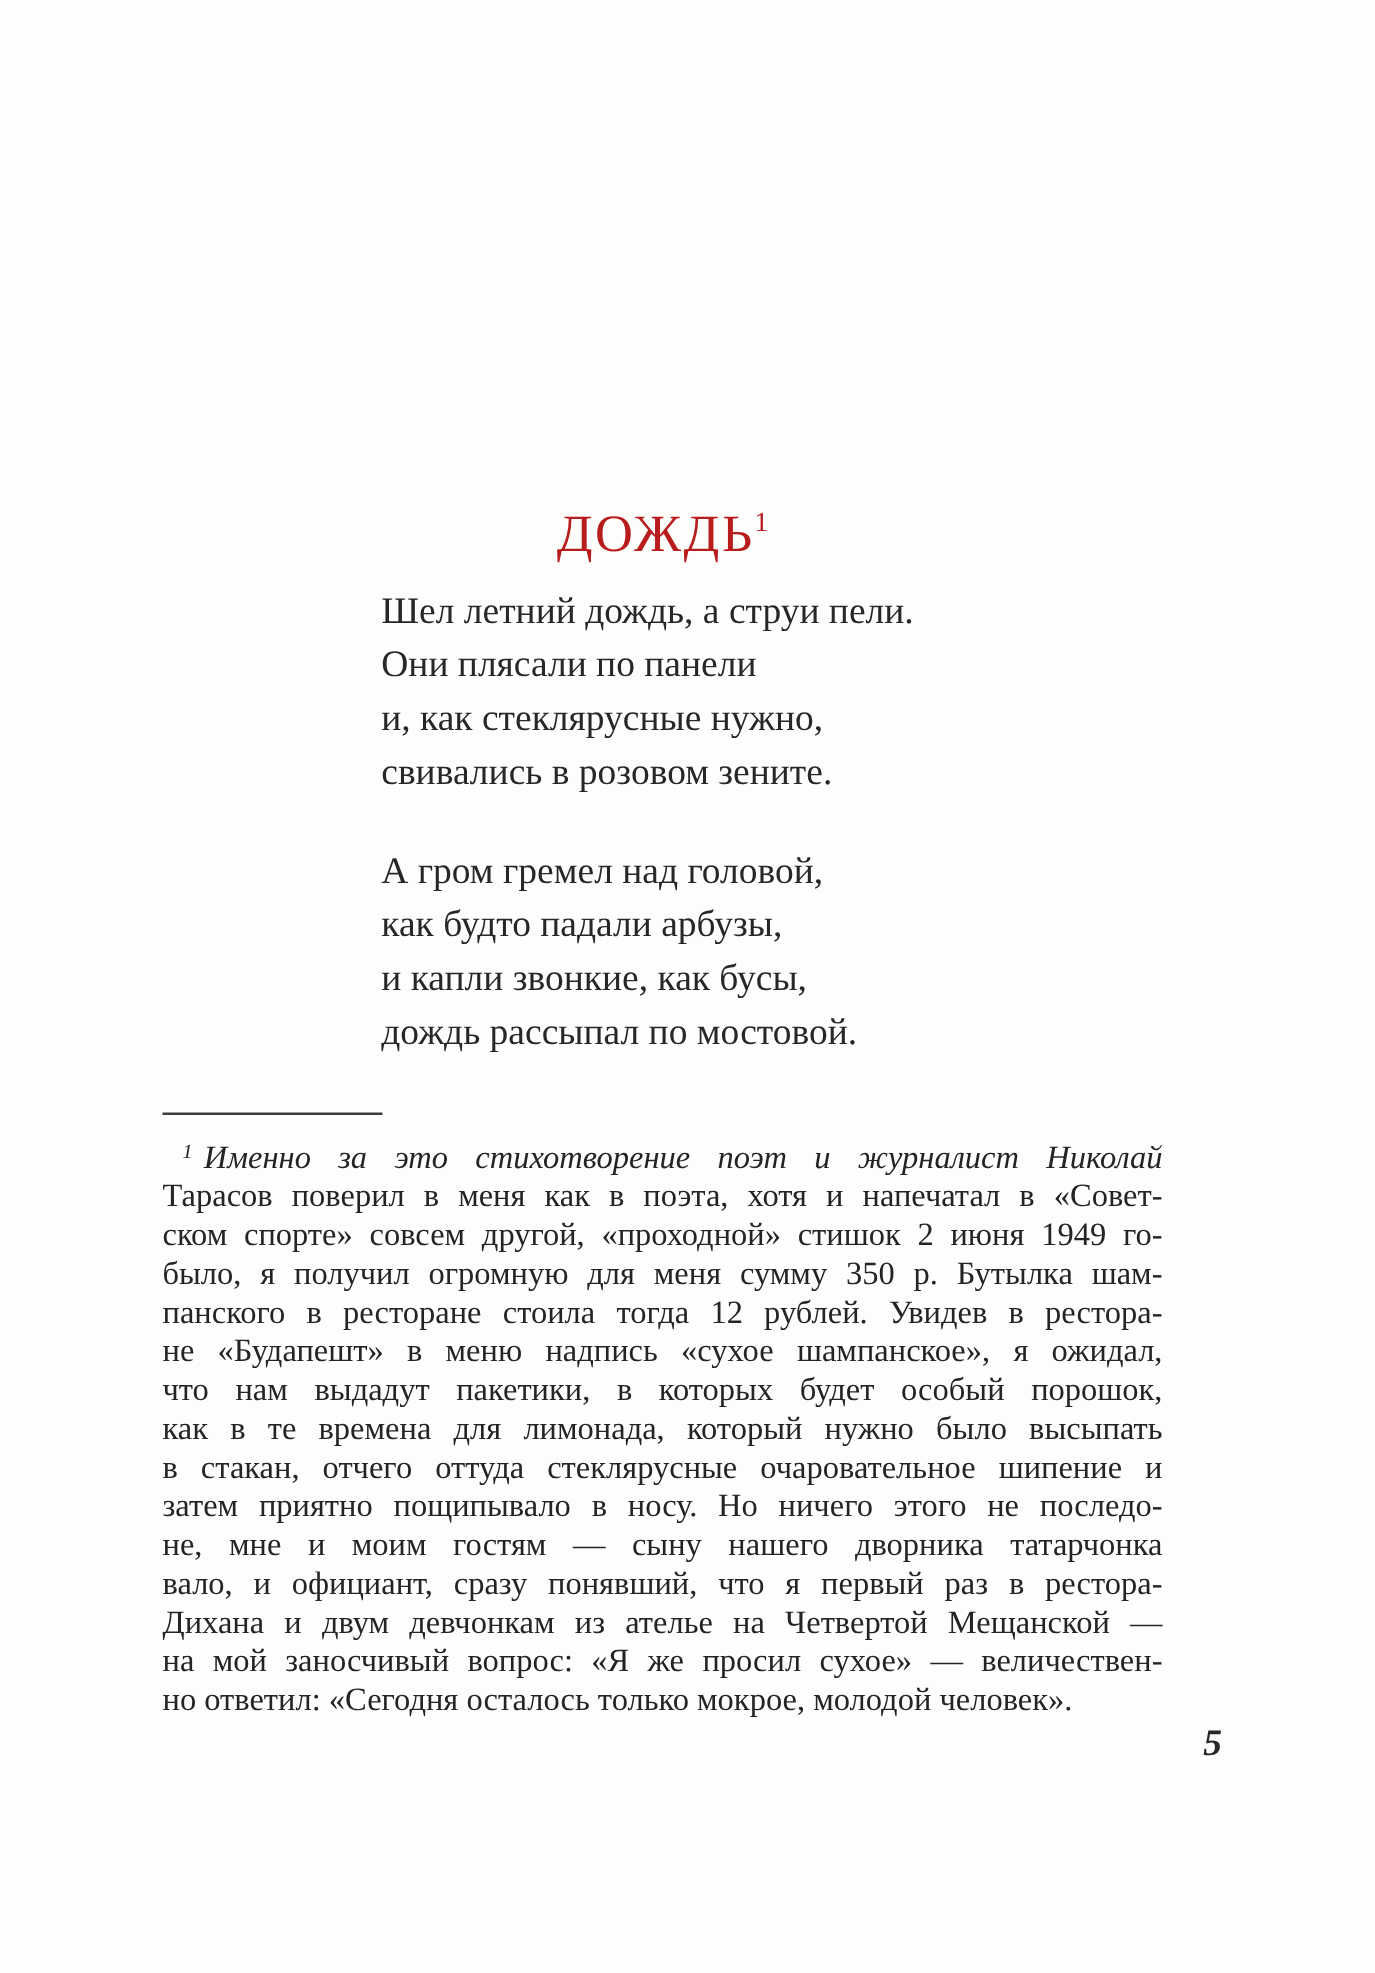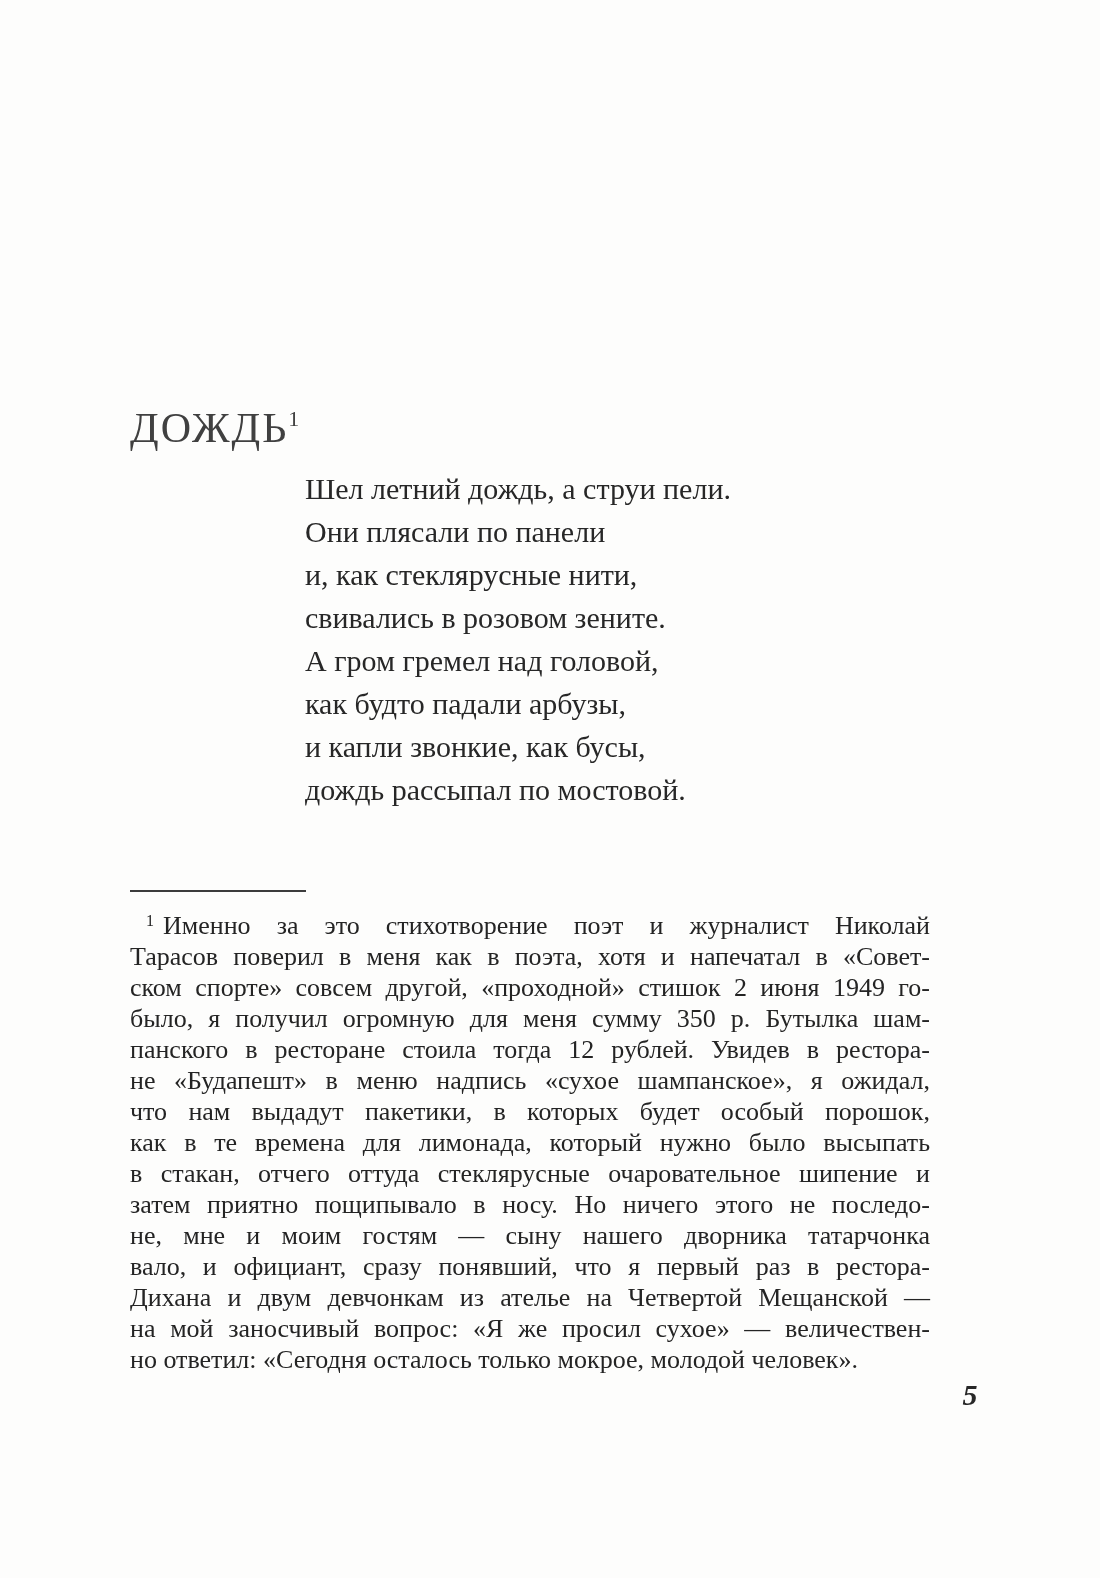--- a/index.html
+++ b/index.html
@@ -14,43 +14,43 @@
     height: 1578px;
     background: #fdfdfc;
     overflow: hidden;
     color: #242424;
   }
   .poem-title {
     position: absolute;
     left: 130px;
     top: 404px;
     width: 800px;
-    text-align: left;
+    text-align: center;
     font-size: 42px;
     font-weight: normal;
     letter-spacing: 2px;
-    color: #404040;
+    color: #b91c1c;
     line-height: 48px;
   }
   .poem-title sup {
     font-size: 22px;
     letter-spacing: 0;
     vertical-align: 16px;
     line-height: 0;
   }
   .poem {
     position: absolute;
     left: 305px;
     top: 467px;
     font-size: 30px;
     line-height: 43px;
     color: #272727;
   }
   .stanza { display: block; }
-  .stanza + .stanza { }
+  .stanza + .stanza { margin-top: 36px; }
   .poem-line { white-space: nowrap; }
   .footnote-separator {
     position: absolute;
     left: 130px;
     top: 890px;
     width: 176px;
     height: 2px;
     background: #3c3c3c;
   }
   .footnote {
@@ -61,21 +61,21 @@
     font-size: 26px;
     line-height: 31px;
     color: #242424;
   }
   .fline {
     text-align: justify;
     text-align-last: justify;
     height: 31px;
     overflow: visible;
   }
-  .fline.first { padding-left: 16px; }
+  .fline.first { padding-left: 16px; font-style: italic; }
   .fline.last { text-align-last: auto; }
   .fline sup {
     font-size: 16px;
     vertical-align: 8px;
     line-height: 0;
     margin-right: 9px;
   }
   .page-number {
     position: absolute;
     left: 948px;
@@ -92,21 +92,21 @@
 <body>
 
 <div class="page">
 
   <h1 class="poem-title"><span>ДОЖДЬ</span><sup>1</sup></h1>
 
   <div class="poem">
     <div class="stanza">
       <div class="poem-line">Шел летний дождь, а струи пели.</div>
       <div class="poem-line">Они плясали по панели</div>
-      <div class="poem-line">и, как стеклярусные нити,</div>
+      <div class="poem-line">и, как стеклярусные нужно,</div>
       <div class="poem-line">свивались в розовом зените.</div>
     </div>
     <div class="stanza">
       <div class="poem-line">А гром гремел над головой,</div>
       <div class="poem-line">как будто падали арбузы,</div>
       <div class="poem-line">и капли звонкие, как бусы,</div>
       <div class="poem-line">дождь рассыпал по мостовой.</div>
     </div>
   </div>
 

